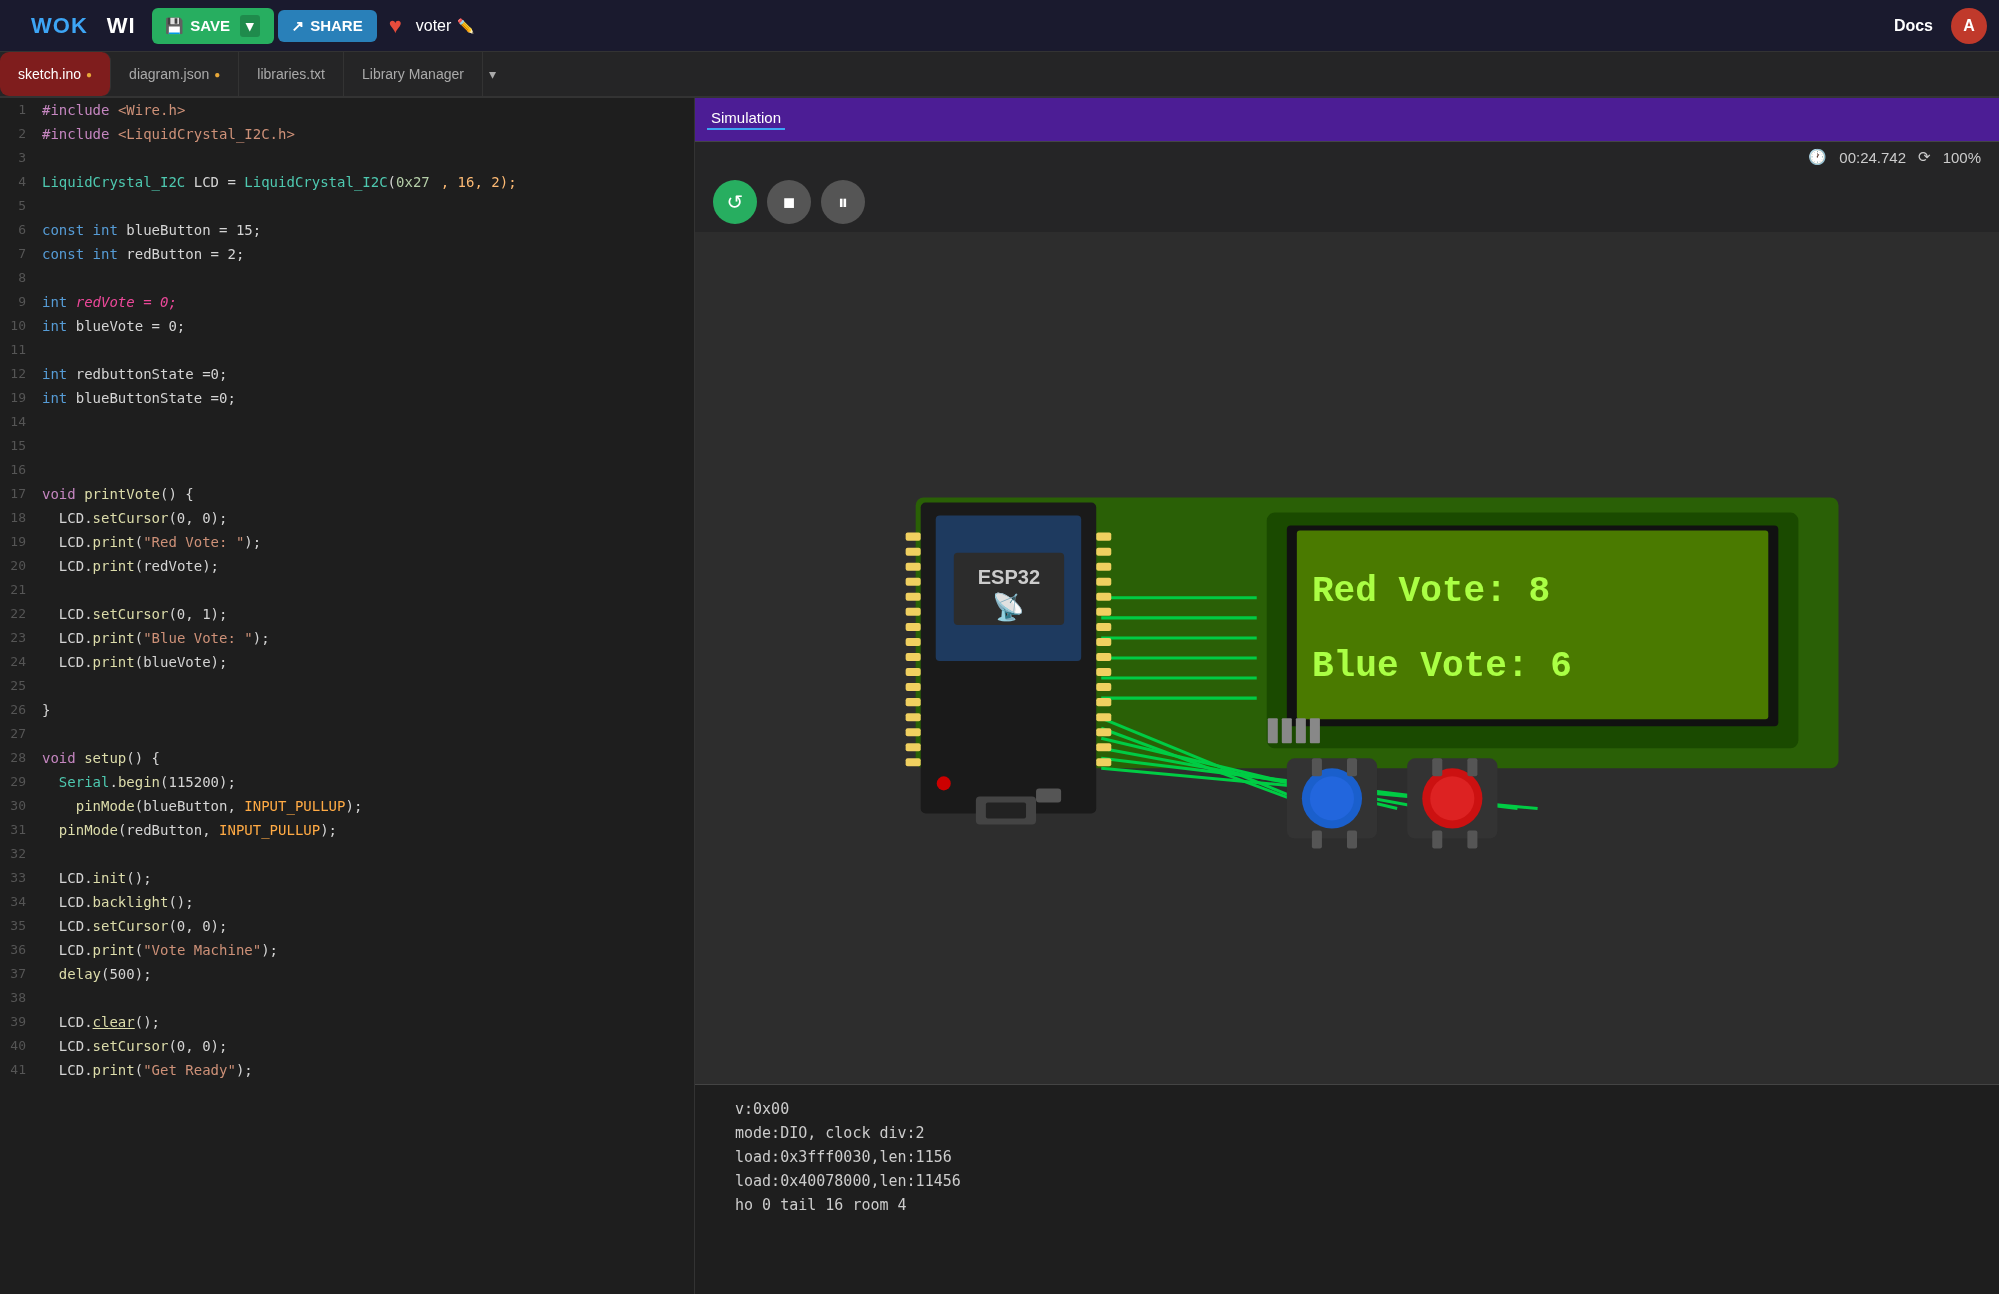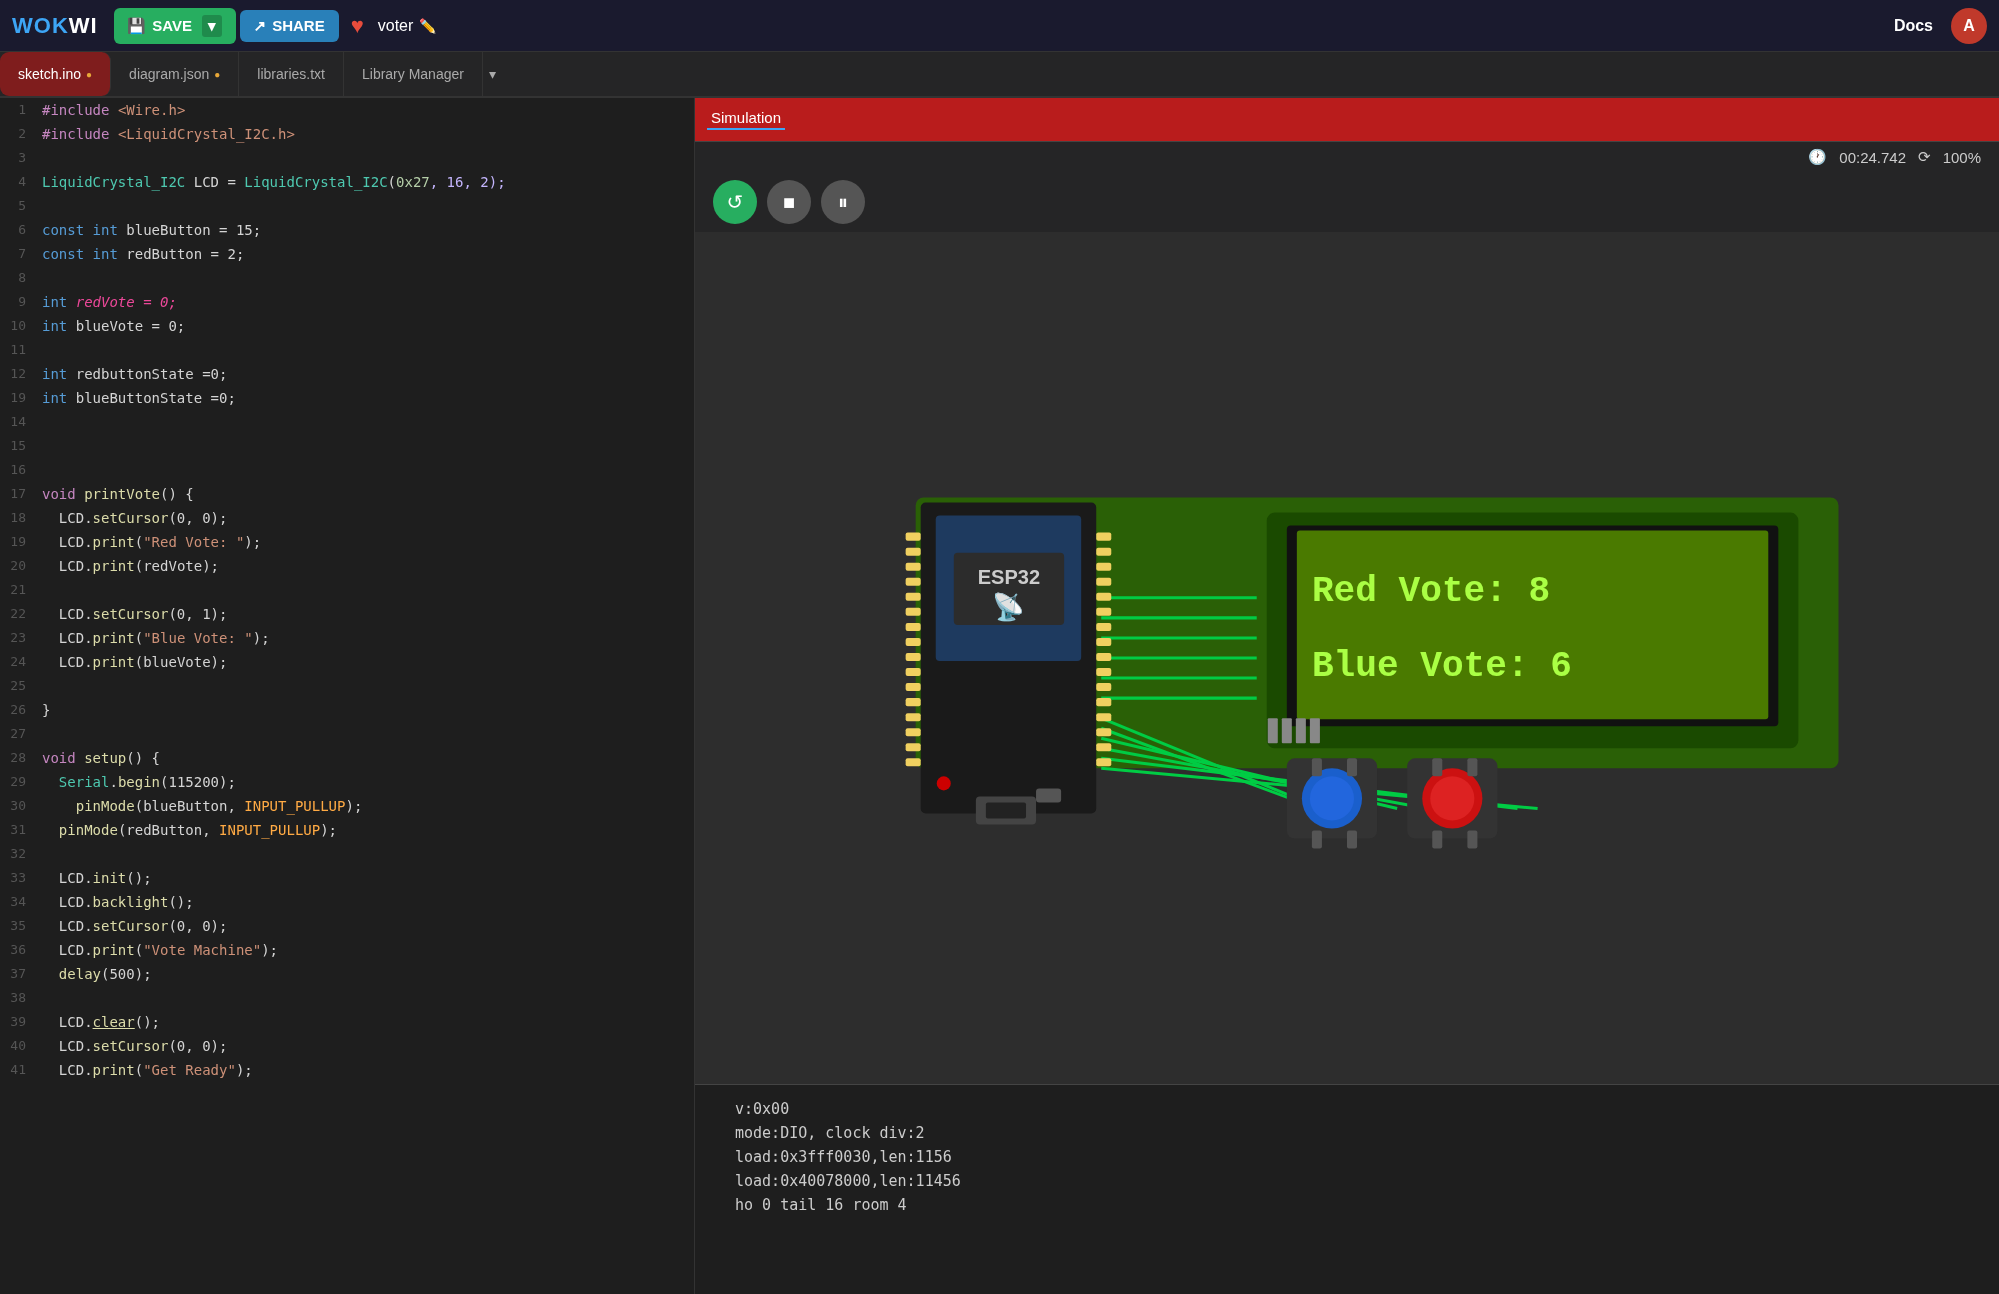--- a/index.html
+++ b/index.html
@@ -8,21 +8,21 @@
     
     #topbar {
       display: flex; align-items: center;
       background: #1a1a2e; height: 52px; padding: 0 12px;
       border-bottom: 1px solid #333;
     }
     #logo {
       font-weight: 900; font-size: 22px; color: #fff; letter-spacing: 1px;
       margin-right: 16px; font-family: Arial, sans-serif;
     }
-    #logo span { color: #e67e22; }
+    #logo span { color: #e67e22; margin-left: 19px; }
     .topbar-btn {
       display: flex; align-items: center; gap: 6px;
       background: #27ae60; color: #fff; border: none; border-radius: 6px;
       padding: 7px 14px; font-size: 15px; font-weight: 700; cursor: pointer;
       margin-right: 4px;
     }
     .topbar-btn.share { background: #2980b9; }
     .topbar-btn .dropdown-arrow {
       background: rgba(0,0,0,0.2); padding: 2px 6px; border-radius: 3px; margin-left: 4px;
     }
@@ -83,21 +83,21 @@
       user-select: none; flex-shrink: 0; font-size: 13px; line-height: 22px;
     }
     .line-code { color: #d4d4d4; white-space: pre; line-height: 22px; }
 
     
     #sim-panel {
       flex: 1; background: #2d2d2d;
       display: flex; flex-direction: column;
     }
     #sim-tabbar {
-      background: #b91c1c; padding: 0 12px; display: flex; align-items: center;
+      background: #4c1d95; padding: 0 12px; display: flex; align-items: center;
       height: 44px; border-bottom: 1px solid #444;
     }
     .sim-tab {
       color: #fff; font-size: 15px; font-weight: 500;
       border-bottom: 2px solid #3da5f5; padding: 0 4px 2px 4px;
     }
     .sim-btn {
       width: 44px; height: 44px; border-radius: 50%;
       border: none; cursor: pointer; font-size: 20px;
       display: flex; align-items: center; justify-content: center;
@@ -185,21 +185,21 @@
         <div class="code-line">
           <span class="line-num">2</span>
           <span class="line-code"><span style="color: rgb(197, 134, 192);">#include</span><span style="color: rgb(212, 212, 212);"> </span><span style="color: rgb(206, 145, 120);">&lt;LiquidCrystal_I2C.h&gt;</span></span>
         </div>
         <div class="code-line">
           <span class="line-num">3</span>
           <span class="line-code"></span>
         </div>
         <div class="code-line">
           <span class="line-num">4</span>
-          <span class="line-code"><span style="color: rgb(78, 201, 176);">LiquidCrystal_I2C</span><span style="color: rgb(212, 212, 212);"> LCD = </span><span style="color: rgb(78, 201, 176);">LiquidCrystal_I2C</span><span style="color: rgb(212, 212, 212);">(</span><span style="color: rgb(181, 206, 168);">0x27</span><span style="color: #c4b5fd;">, 16, 2);</span></span>
+          <span class="line-code"><span style="color: rgb(78, 201, 176);">LiquidCrystal_I2C</span><span style="color: rgb(212, 212, 212);"> LCD = </span><span style="color: rgb(78, 201, 176);">LiquidCrystal_I2C</span><span style="color: rgb(212, 212, 212);">(</span><span style="color: rgb(181, 206, 168);">0x27</span><span style="color: #fdba74; margin-left: 11px;">, 16, 2);</span></span>
         </div>
         <div class="code-line">
           <span class="line-num">5</span>
           <span class="line-code"></span>
         </div>
         <div class="code-line">
           <span class="line-num">6</span>
           <span class="line-code"><span style="color: rgb(86, 156, 214);">const</span><span style="color: rgb(212, 212, 212);"> </span><span style="color: rgb(86, 156, 214);">int</span><span style="color: rgb(212, 212, 212);"> blueButton = 15;</span></span>
         </div>
         <div class="code-line">

